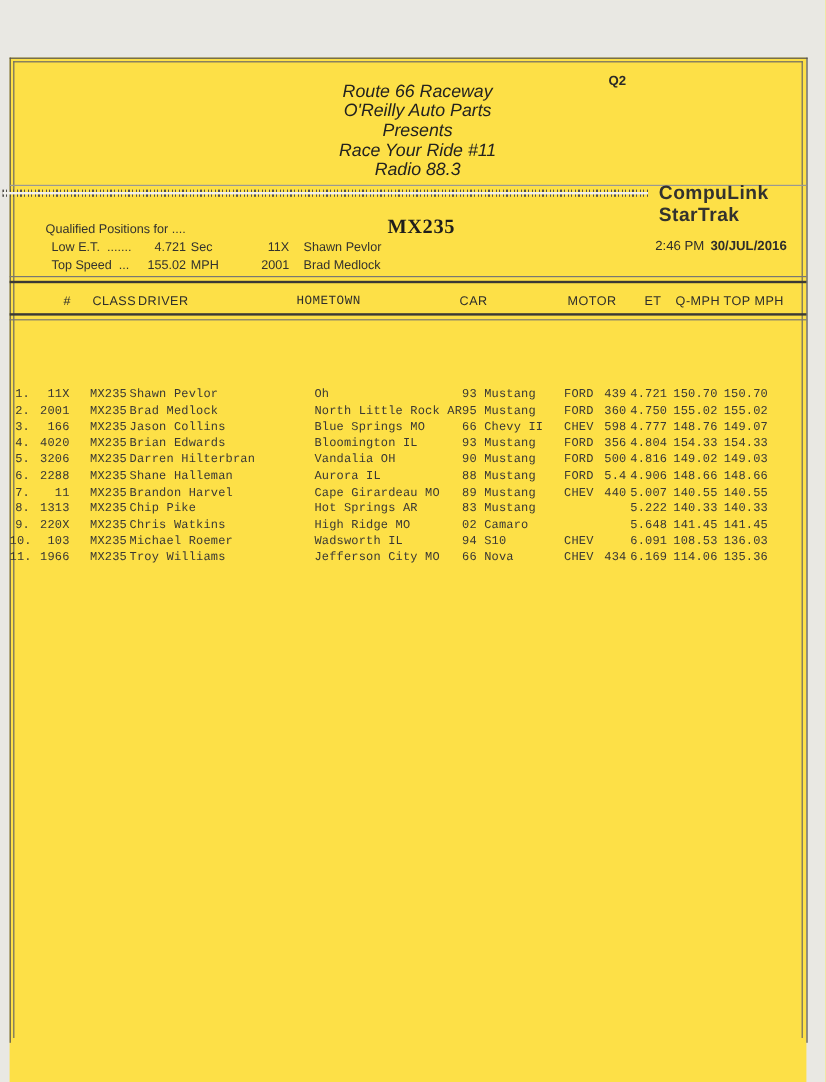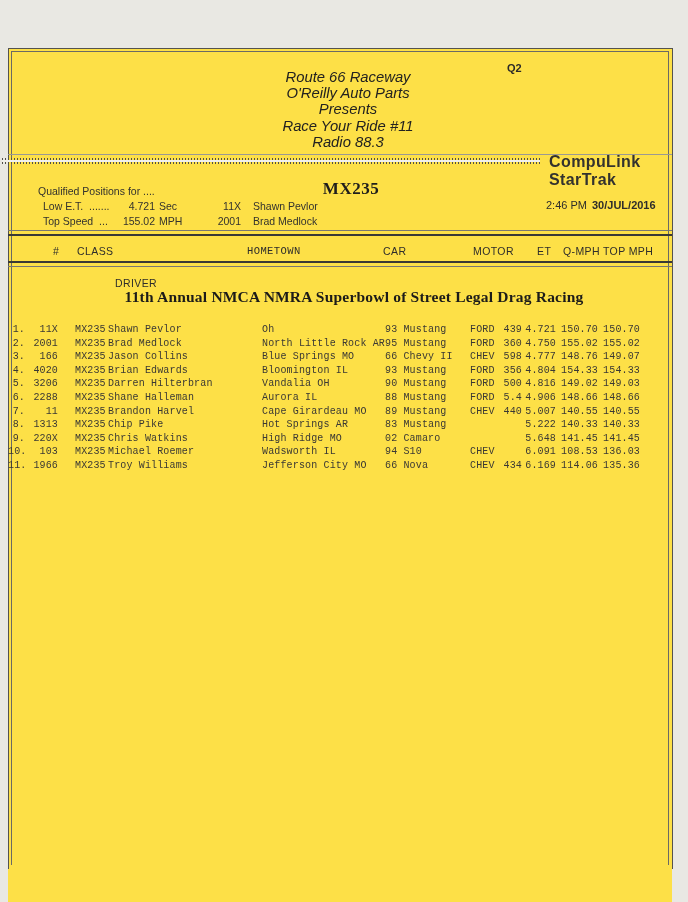--- a/index.html
+++ b/index.html
@@ -44,21 +44,21 @@
   .q-unit{position:absolute;left:151px;top:0;}
   .q-car{position:absolute;left:196px;top:0;width:37px;text-align:right;}
   .q-driver{position:absolute;left:245px;top:0;}
   .line-lowet{left:0;top:152px;width:100%;}
   .line-topspeed{left:0;top:167px;width:100%;}
   .q-time{position:absolute;left:515px;top:151px;font-size:11px;color:#2e2d2b;margin-left:23px;}
   .q-date{position:absolute;left:584px;top:151px;font-size:11px;color:#2e2d2b;font-weight:bold;}
   .rule-thick{position:absolute;left:0;top:182px;width:100%;height:3px;border-top:1px solid #7a7872;border-bottom:2px solid #3a3935;}
   .col-headers{position:absolute;left:0;top:197px;width:100%;height:14px;font-size:10.5px;letter-spacing:.4px;color:#2e2d2b;}
   .col-headers span{position:absolute;top:0;white-space:pre;}
-  .ch-0{left:45px;}  .ch-1{left:69px;}  .ch-2{left:107px;margin-top:32px;} .ch-3{left:239px;font-family:Liberation Mono, monospace;}
+  .ch-0{left:45px;}  .ch-1{left:69px;}  .ch-2{left:107px;} .ch-3{left:239px;font-family:Liberation Mono, monospace;}
   .ch-4{left:375px;} .ch-5{left:465px;} .ch-6{left:529px;} .ch-7{left:555px;} .ch-8{left:595px;}
   .rule-double{position:absolute;left:0;top:213px;width:100%;height:3px;border-top:2px solid #3a3935;border-bottom:1px solid #7a7872;}
   .report-title{
     position:absolute;left:0;top:240px;width:100%;text-align:center;
     transform:translateX(14px);
     font-family:"Liberation Serif","DejaVu Serif",serif;font-weight:700;font-size:15.5px;letter-spacing:.2px;color:#1c1b19;
   }
   .rows{position:absolute;left:0;top:275px;width:100%;}
   .row{position:relative;height:13.6px;}
   .c{
@@ -127,21 +127,20 @@
     <span class="ch-3">HOMETOWN</span>
     <span class="ch-4">CAR</span>
     <span class="ch-5">MOTOR</span>
     <span class="ch-6">ET</span>
     <span class="ch-7">Q-MPH</span>
     <span class="ch-8">TOP MPH</span>
   </div>
 
   <div class="rule-double"></div>
 
-  <div class="report-title">11th Annual NMCA NMRA Superbowl of Street Legal Drag Racing</div>
 
   <div class="rows">
 
       <div class="row">
         <span class="c c-pos">1.</span>
         <span class="c c-num">11X</span>
         <span class="c c-class">MX235</span>
         <span class="c c-driver">Shawn Pevlor</span>
         <span class="c c-home">Oh</span>
         <span class="c c-car">93 Mustang</span>

